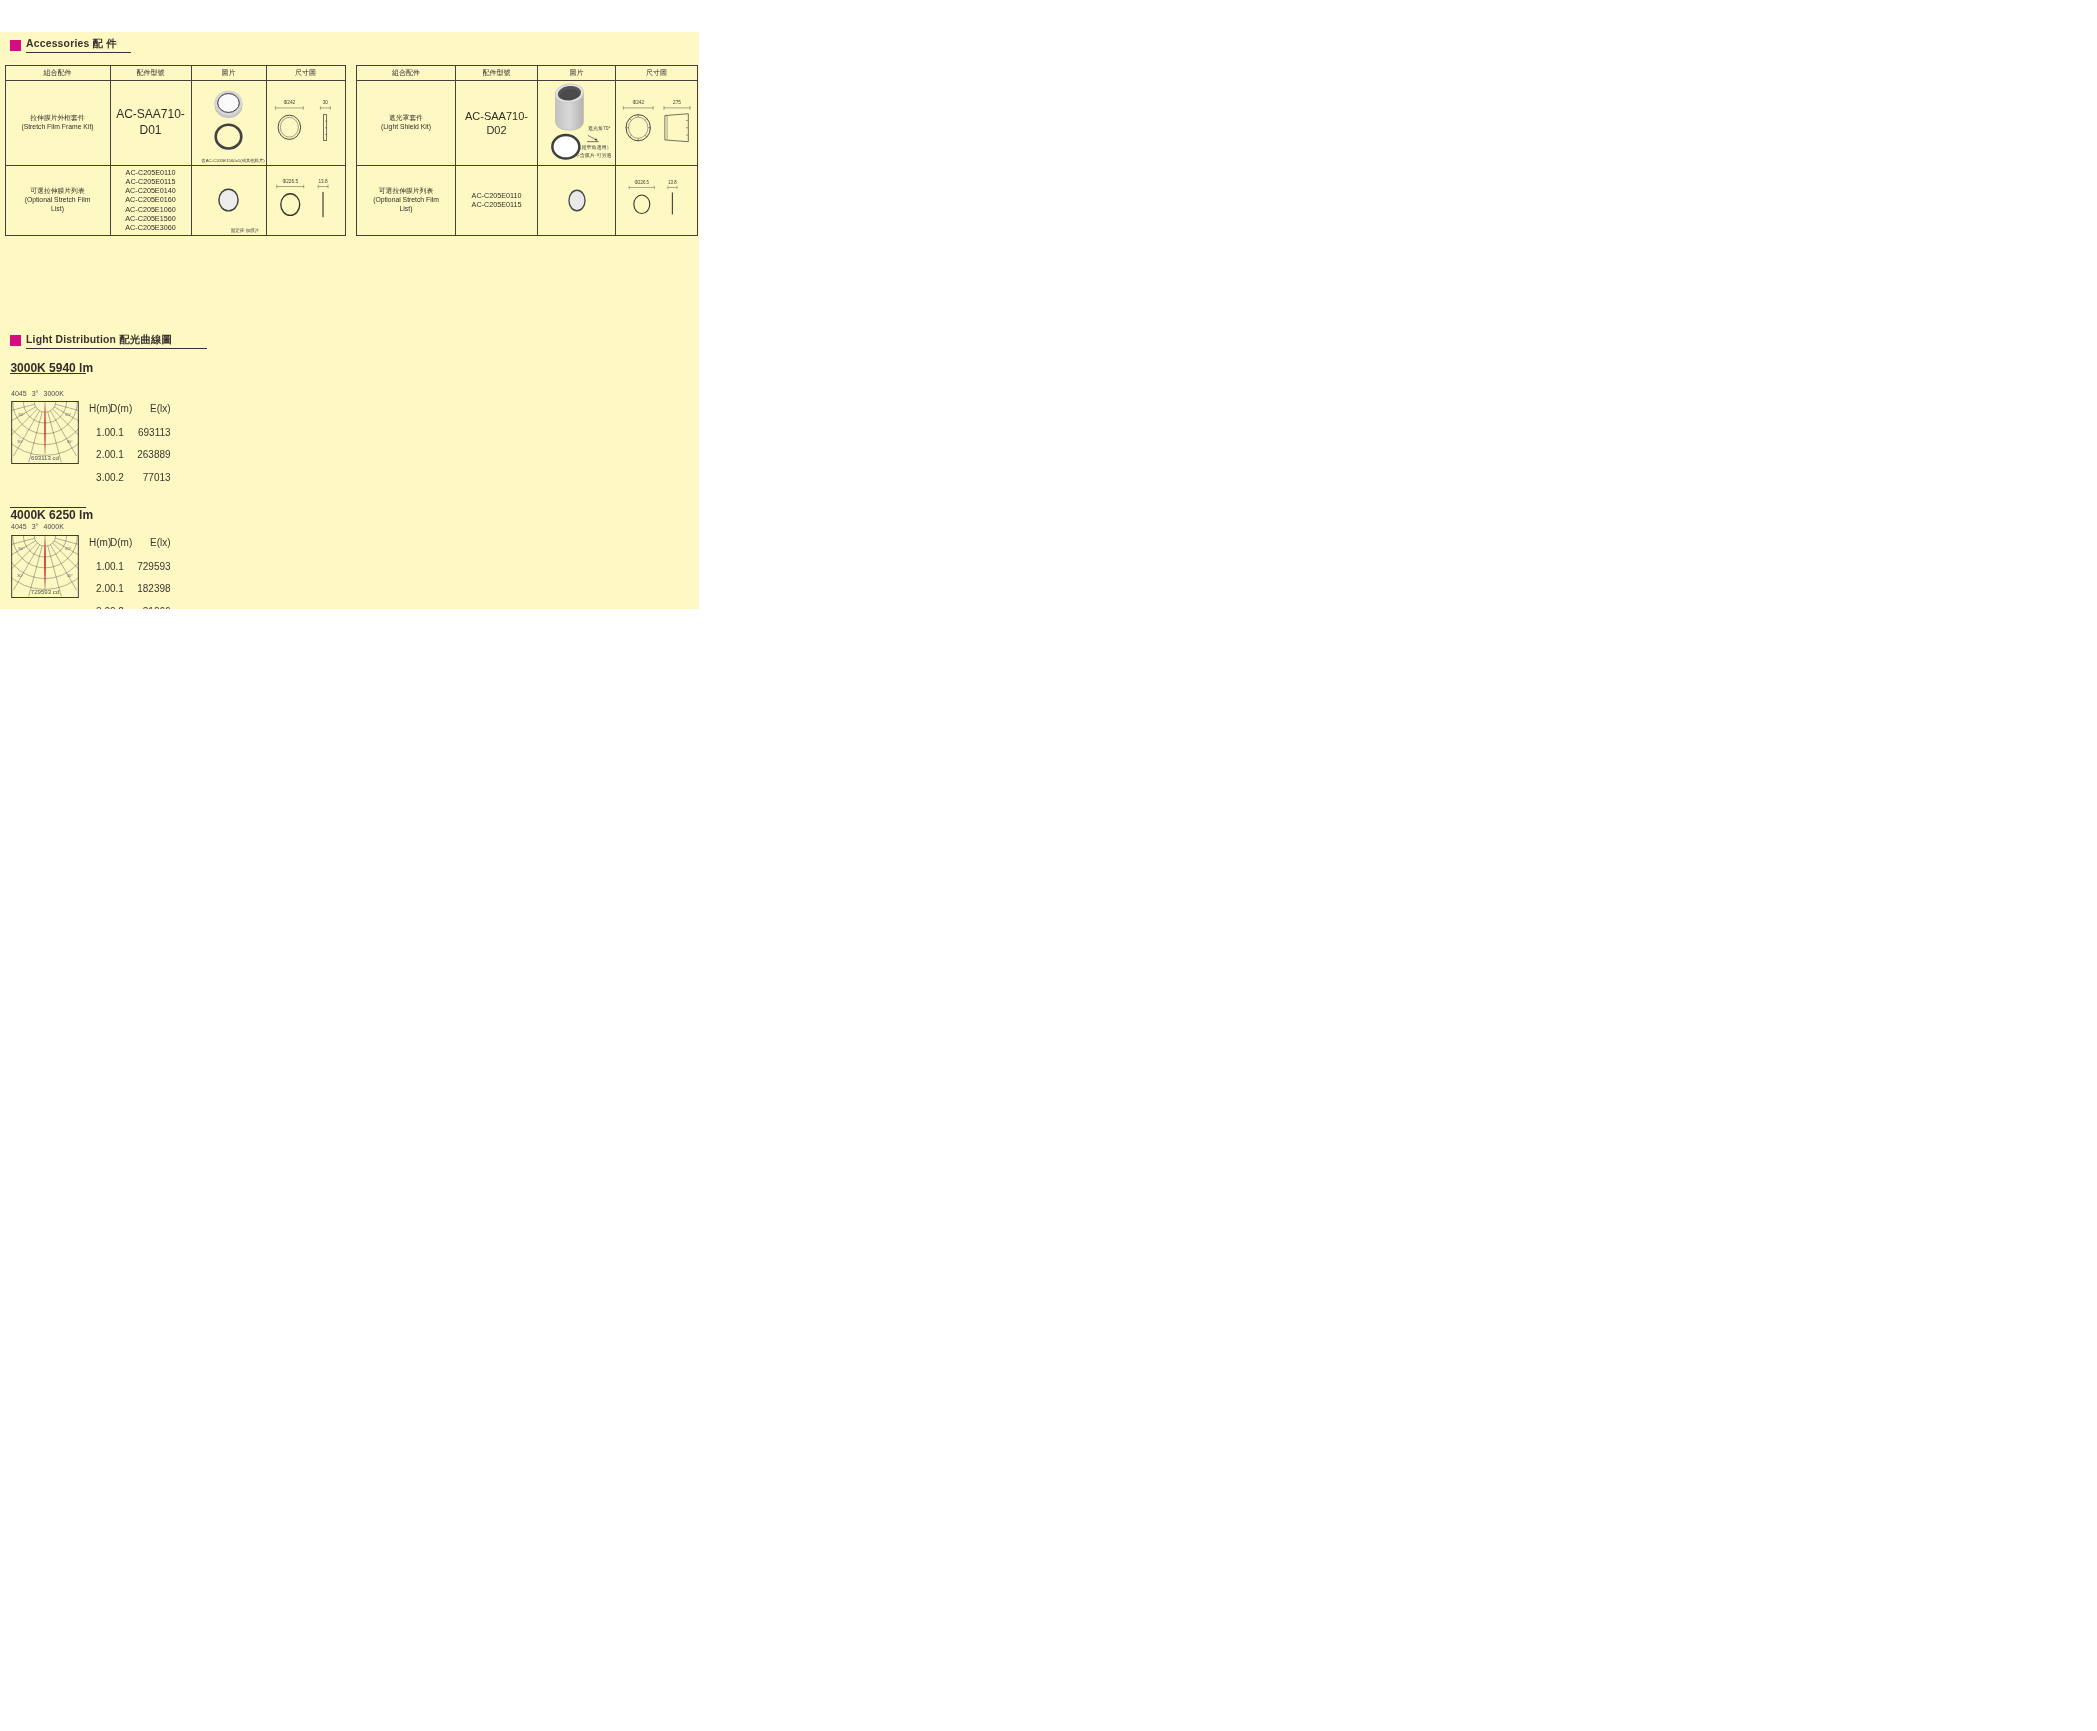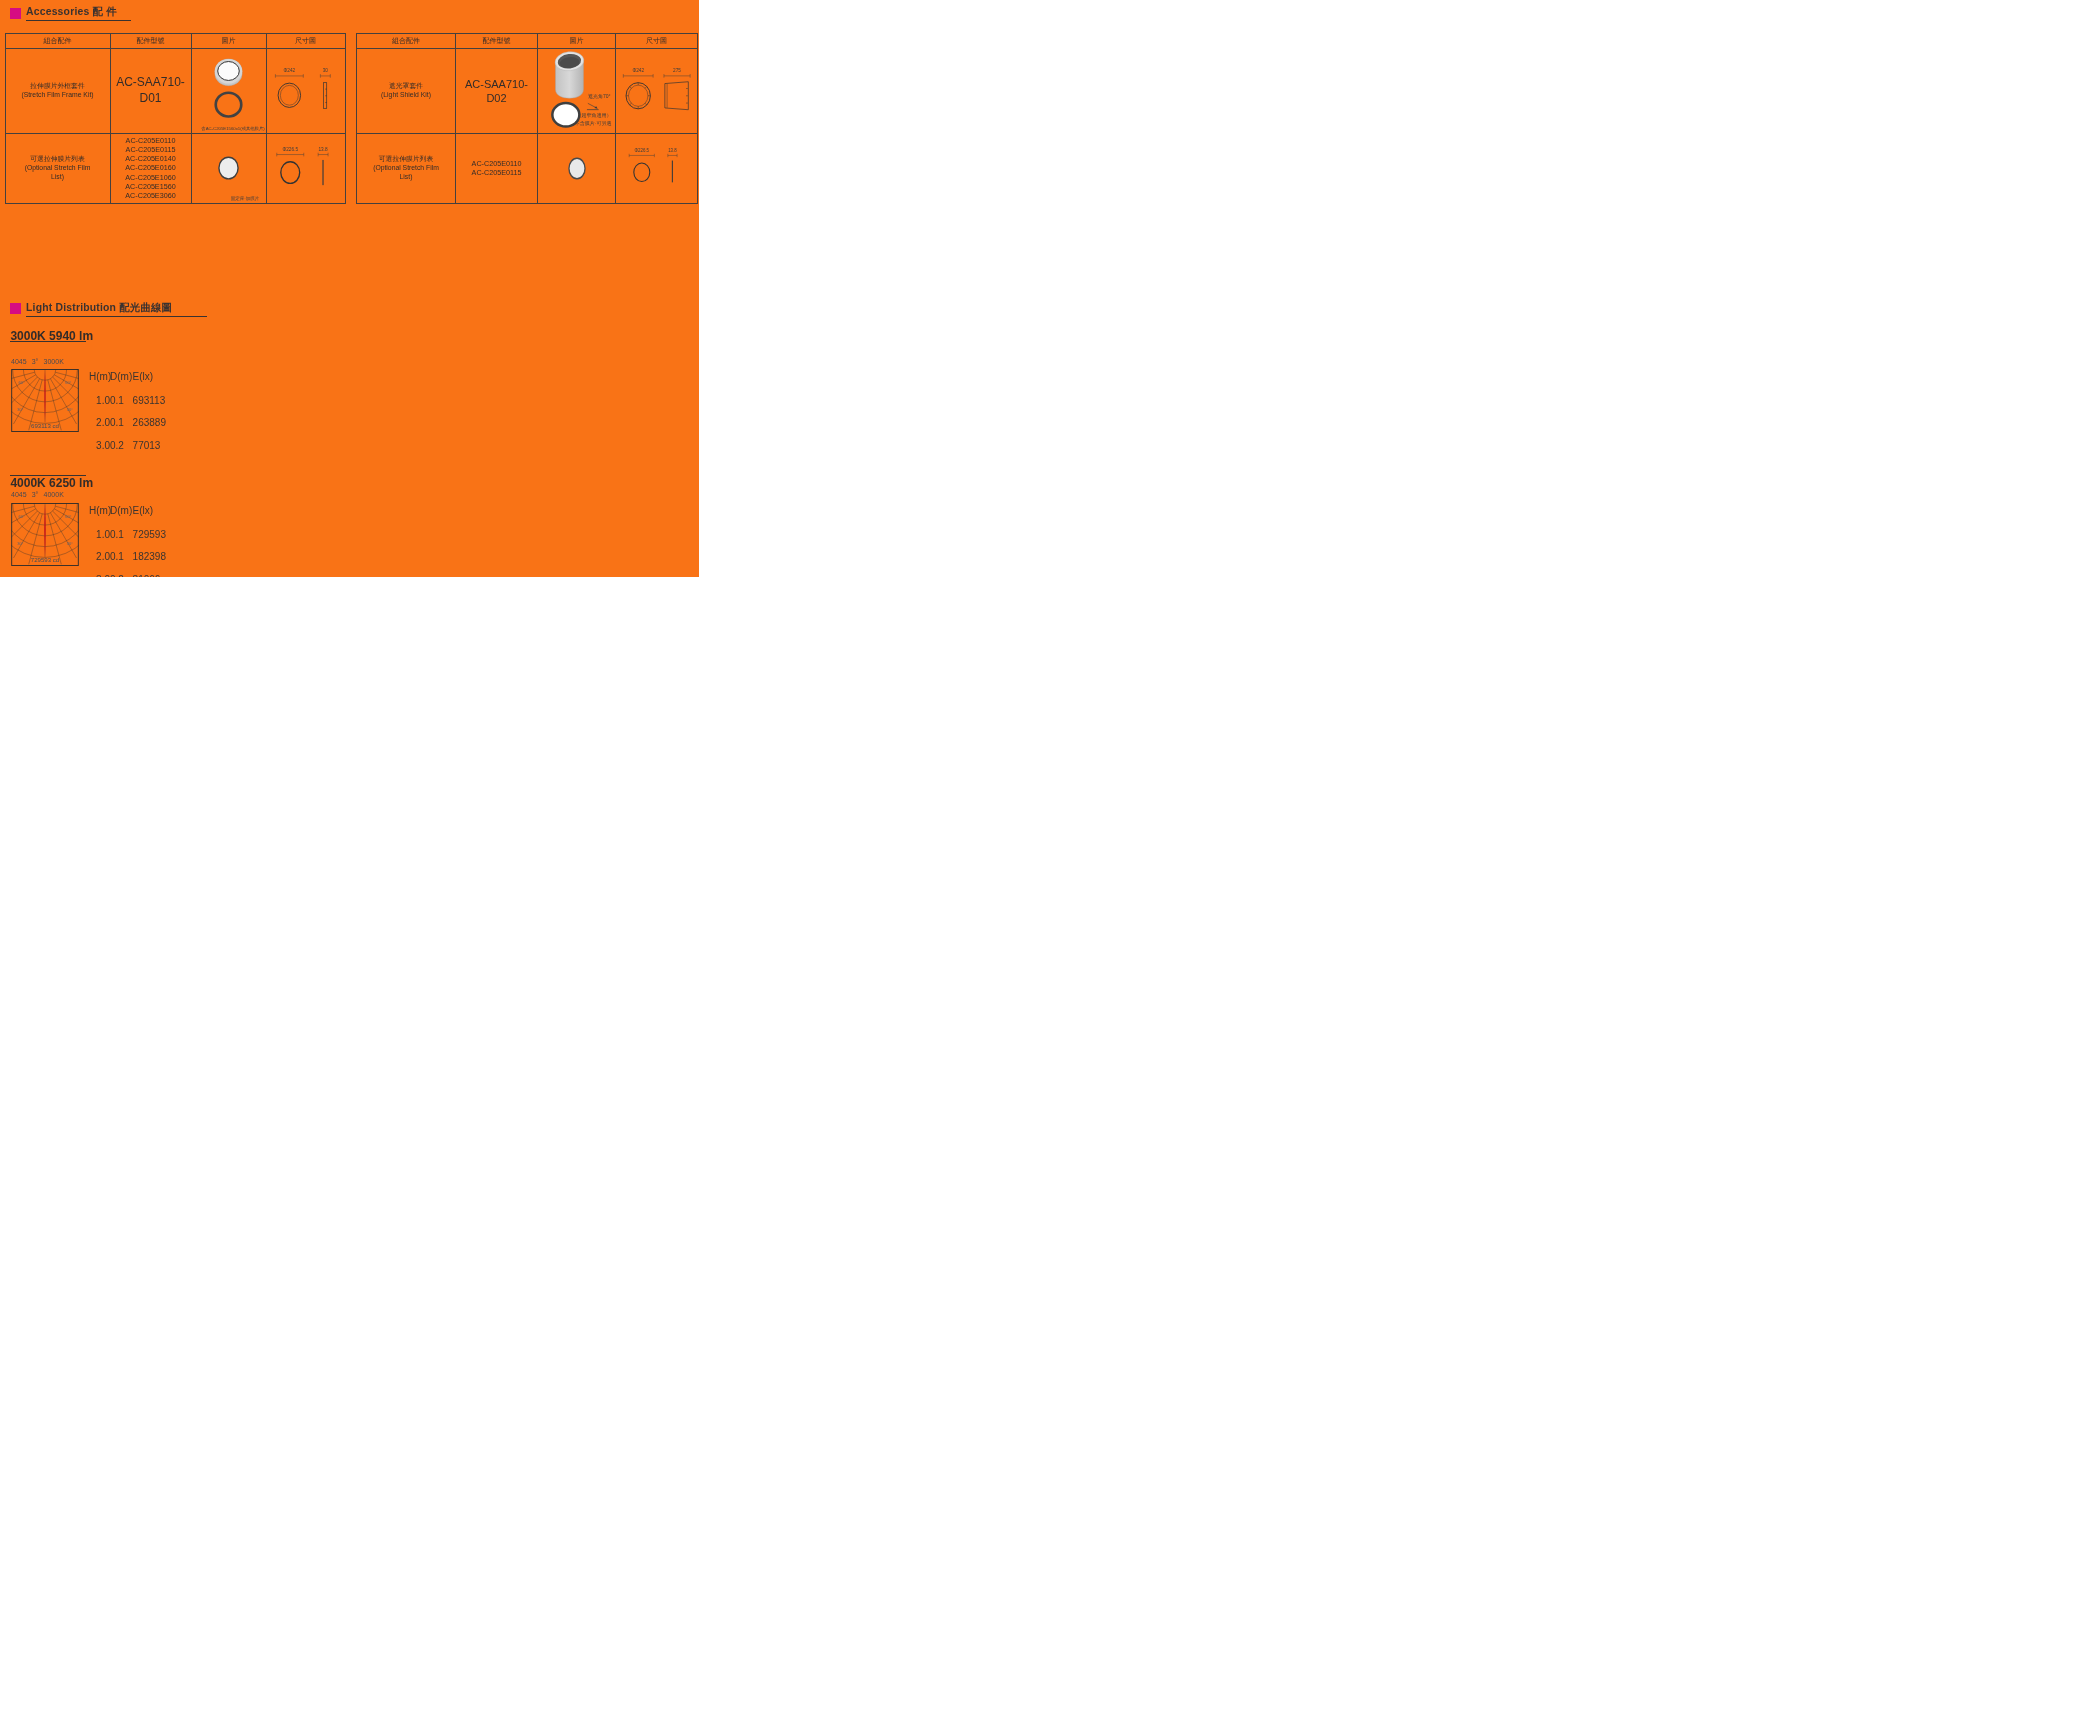--- a/index.html
+++ b/index.html
@@ -1,17 +1,17 @@
 <!DOCTYPE html>
 <html style="font-size:7.2px"><head>
 <meta charset="utf-8">
 <style>
   html,body{margin:0;padding:0;background:#ffffff;}
   body{font-family:"Liberation Sans","DejaVu Sans",sans-serif;color:#362e2b;}
-  #page{position:relative;width:699px;height:577px;background:#f97316;overflow:hidden;}
+  #page{position:relative;width:699px;height:577px;background:#fef9c3;overflow:hidden;margin-top:32px;}
 
   
   .accent-sq{position:absolute;width:11px;height:11px;background:#d60c82;}
   .sec-title{position:absolute;font-size:10.4px;font-weight:bold;color:#3a3230;letter-spacing:0.2px;white-space:nowrap;}
   .rule{position:absolute;height:1.4px;background:#3a3230;}
   .sub-title{position:absolute;font-size:12px;font-weight:bold;color:#332c29;white-space:nowrap;}
   .chart-sub{position:absolute;font-size:7px;color:#4a4a52;word-spacing:3.2px;white-space:nowrap;}
 
   
   table.acc{position:absolute;top:33px;border-collapse:collapse;table-layout:fixed;
@@ -35,21 +35,21 @@
   .ann-glyph{position:absolute;right:15.4px;top:53px;}
   .ann-n1{right:3.6px;top:63px;}
   .ann-n2{right:3.6px;top:71px;}
 
   
   .ld-tbl{position:absolute;width:86px;font-size:10px;color:#3a3430;}
   .ld-row{display:flex;}
   .ld-row span{display:block;}
   .ld-row .c1{width:21px;text-align:right;}
   .ld-row .c2{width:22.6px;}
-  .ld-row .c3{width:38px;}
+  .ld-row .c3{width:38px;text-align:right;}
   .ld-head{margin-bottom:12.7px;}
   .ld-data{margin-top:11.8px;}
 
   svg{display:block;}
   .dimtext{font-size:10.5px;fill:#3c3c3c;}
 </style>
 </head>
 <body>
 
 <div id="page">

